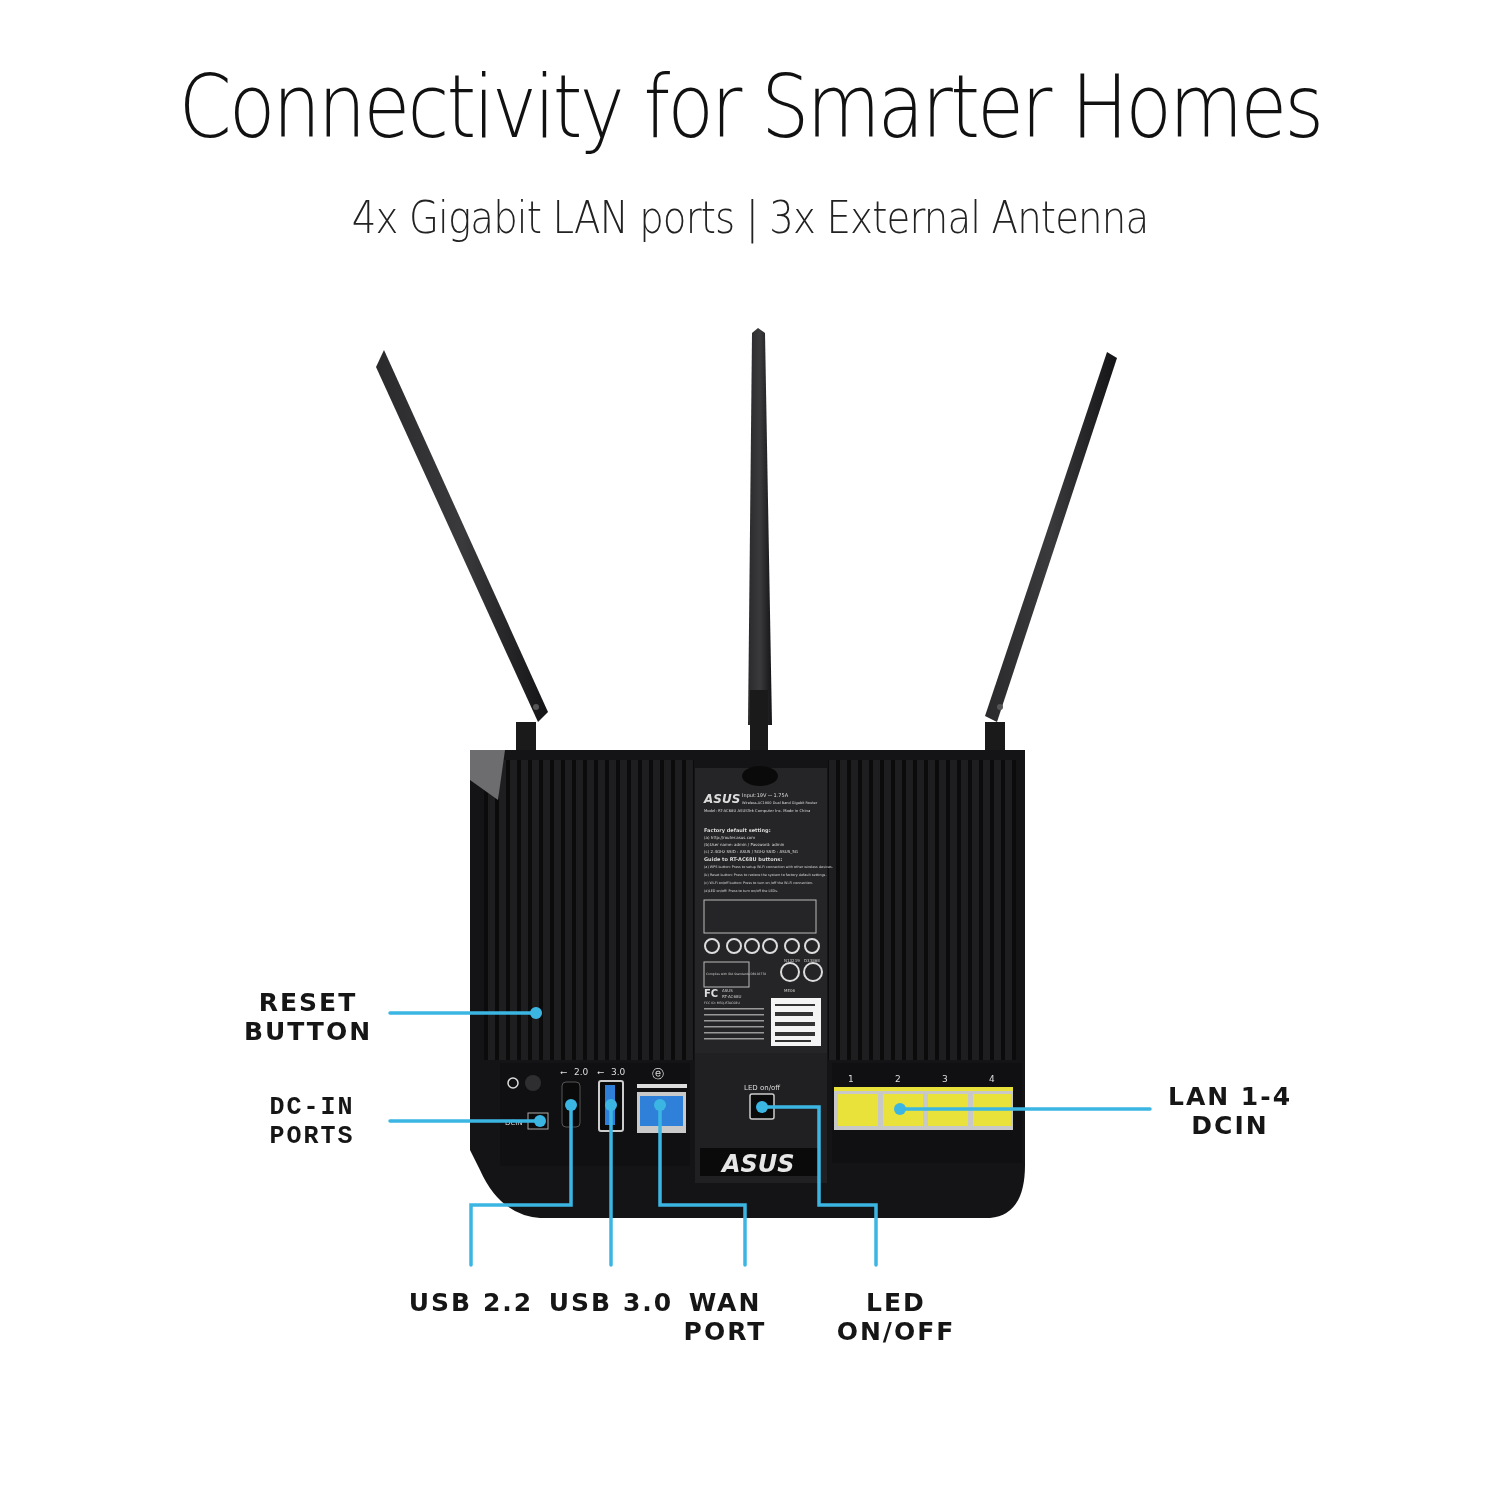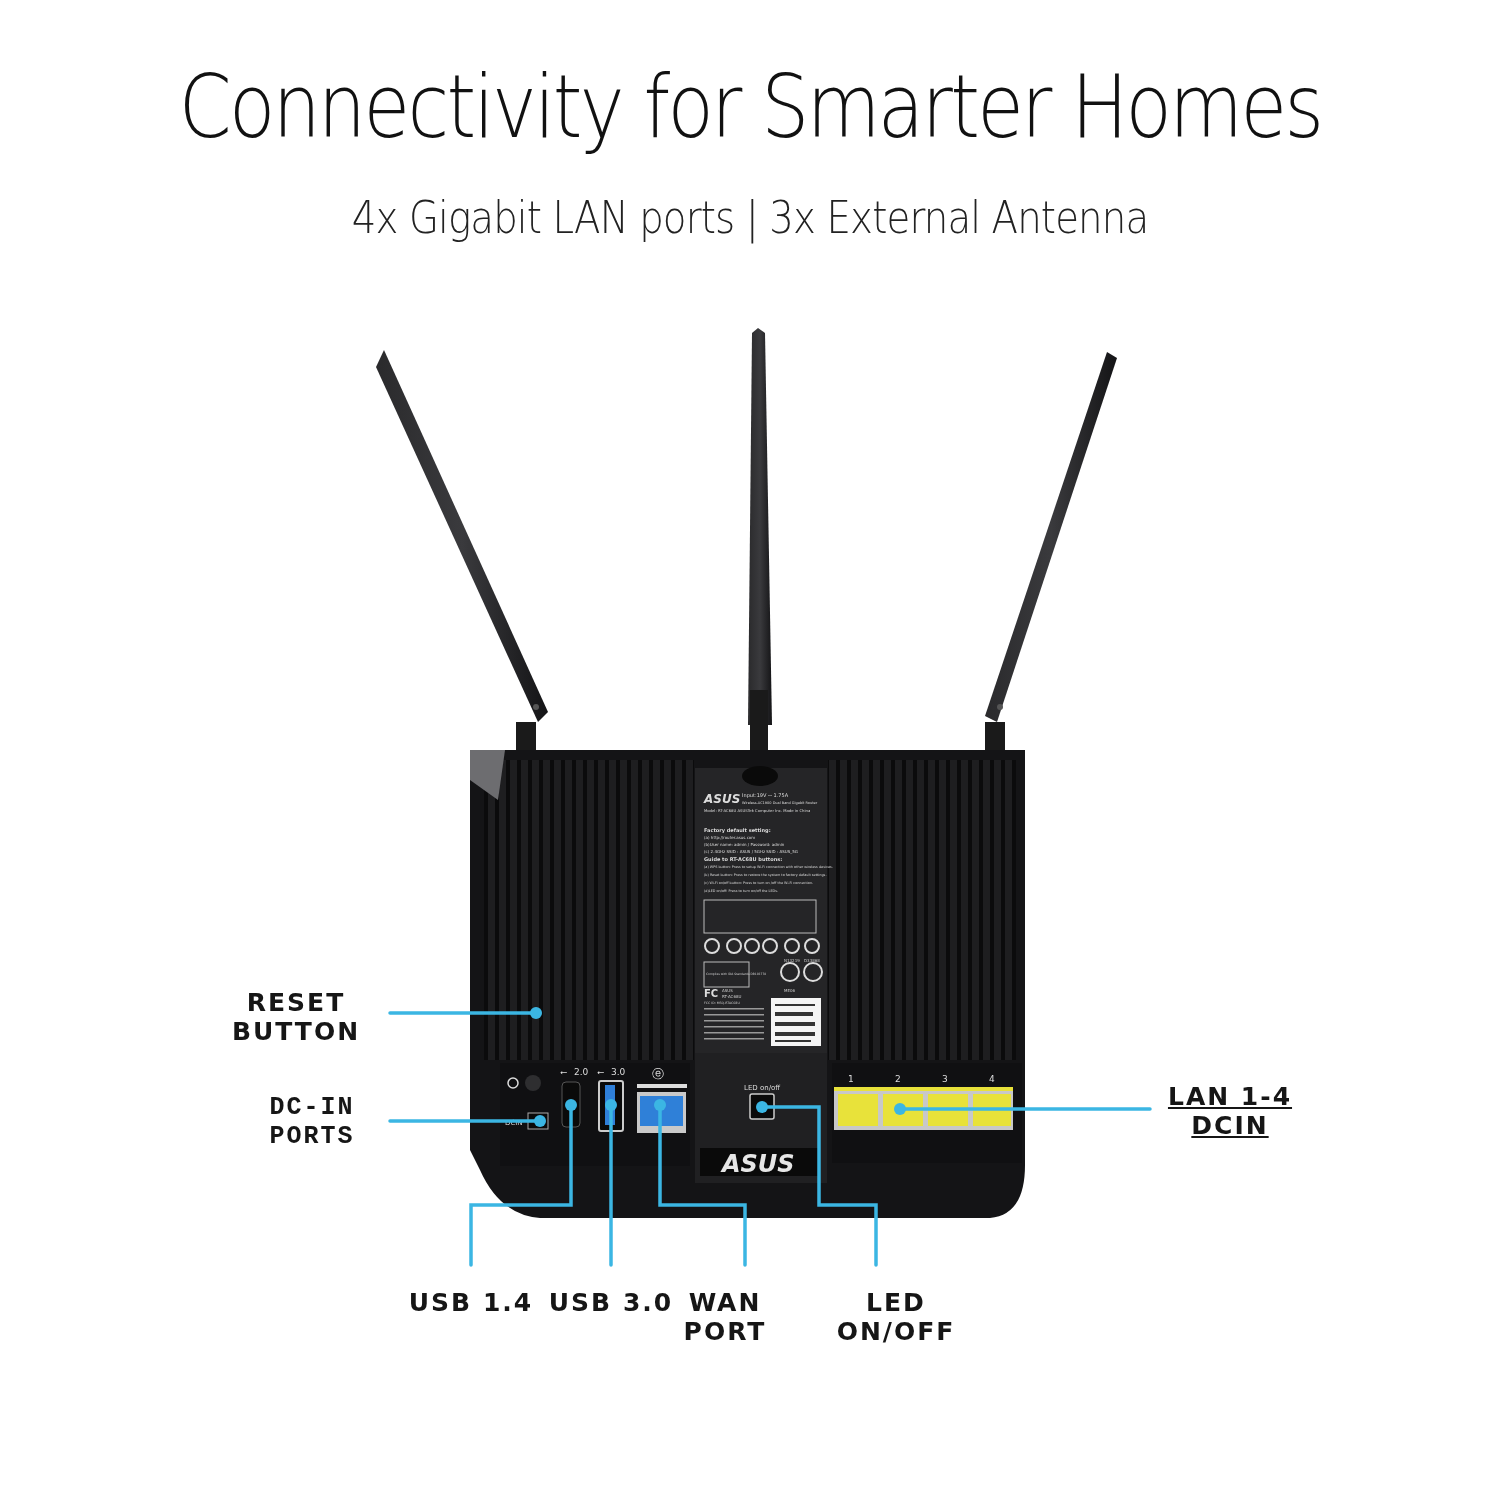--- a/index.html
+++ b/index.html
@@ -165,34 +165,34 @@
     <circle cx="536" cy="1013" r="6"></circle>
       <circle cx="540" cy="1121" r="6"></circle>
     <circle cx="571" cy="1105" r="6"></circle>
       <circle cx="611" cy="1105" r="6"></circle>
     <circle cx="660" cy="1105" r="6"></circle>
       <circle cx="762" cy="1107" r="6"></circle>
     <circle cx="900" cy="1109" r="6"></circle>
   </g>
 </svg>
 
-<div class="label" style="left:228px; top:988px; width:136px;">
+<div class="label" style="left:240px; top:988px; width:136px;">
   <div>RESET</div>
   <div>BUTTON</div>
 </div>
 <div class="label" style="left:248px; top:1093px; width:128px;font-family:Liberation Mono, monospace;">
   <div>DC-IN</div>
   <div>PORTS</div>
 </div>
-<div class="label" style="left:1160px; top:1082px; width:140px;text-decoration:underline;">
+<div class="label" style="left:1160px; top:1082px; width:140px;">
   <div>LAN 1-4</div>
   <div>DCIN</div>
 </div>
 <div class="label" style="left:405px; top:1288px; width:132px;">
-  <div>USB 1.4</div>
+  <div>USB 2.2</div>
 </div>
 <div class="label" style="left:545px; top:1288px; width:132px;">
   <div>USB 3.0</div>
 </div>
 <div class="label" style="left:670px; top:1288px; width:110px;">
   <div>WAN</div>
   <div>PORT</div>
 </div>
 <div class="label" style="left:831px; top:1288px; width:130px;">
   <div>LED</div>

